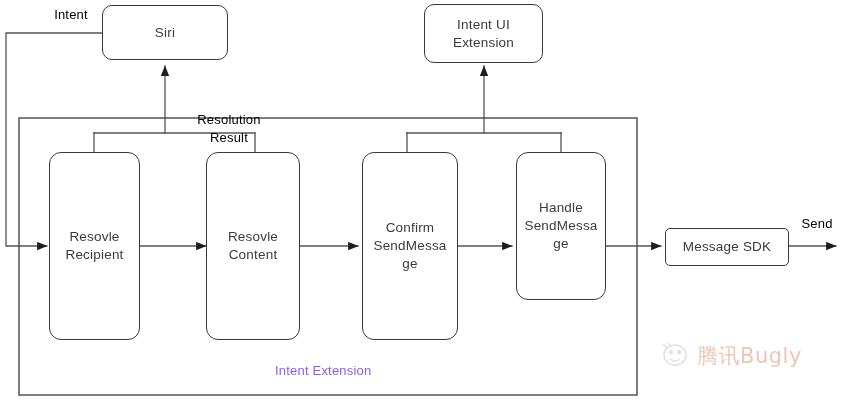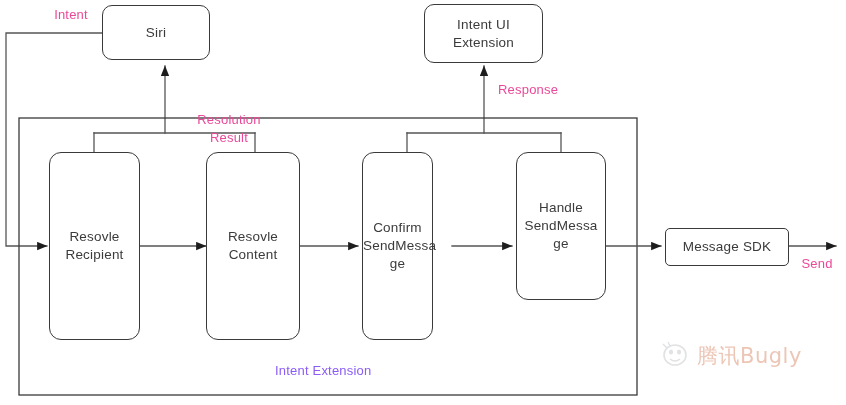--- a/index.html
+++ b/index.html
@@ -28,21 +28,21 @@
     font-size: 13.5px;
     line-height: 1.32;
     letter-spacing: 0.2px;
   }
   .node.rounded { border-radius: 10px; }
   .node.pill { border-radius: 12px; }
   .node.sharp { border-radius: 5px; justify-content: center; }
   .node .inner { padding: 0 6px; width: 100%; white-space: pre-line; }
   .edge-label {
     position: absolute;
-    color: #ec4899;
+    color: #000000;
     font-size: 13px;
     line-height: 1.35;
     text-align: center;
     white-space: pre-line;
     letter-spacing: 0.2px;
   }
   .container-label {
     position: absolute;
     color: #8b5cf6;
     font-size: 13px;
@@ -106,63 +106,62 @@
 
       <path d="M452,246 L512,246" marker-end="url(#arrow)"></path>
 
       <path d="M606,246 L661,246" marker-end="url(#arrow)"></path>
 
       <path d="M789,246 L836,246" marker-end="url(#arrow)"></path>
 
     </g>
   </svg>
 
-  <div class="node rounded" style="left:102px; top:5px; width:108px; height:55px;">
+  <div class="node rounded" style="left:102px; top:5px; width:126px; height:55px;">
     <span class="inner">Siri</span>
   </div>
 
   <div class="node rounded" style="left:424px; top:4px; width:119px; height:59px;">
     <span class="inner">Intent UI
 Extension</span>
   </div>
 
   <div class="node pill" style="left:49px; top:152px; width:91px; height:188px;">
     <span class="inner">Resovle
 Recipient</span>
   </div>
 
   <div class="node pill" style="left:206px; top:152px; width:94px; height:188px;">
     <span class="inner">Resovle
 Content</span>
   </div>
 
-  <div class="node pill" style="left:362px; top:152px; width:71px; height:188px;">
+  <div class="node pill" style="left:362px; top:152px; width:96px; height:188px;">
     <span class="inner">Confirm
 SendMessa
 ge</span>
   </div>
 
   <div class="node pill" style="left:516px; top:152px; width:90px; height:148px;">
     <span class="inner">Handle
 SendMessa
 ge</span>
   </div>
 
   <div class="node sharp" style="left:665px; top:228px; width:124px; height:38px;">
     <span class="inner">Message SDK</span>
   </div>
 
   <div class="edge-label" style="left:36px; top:6px; width:70px;">Intent</div>
 
   <div class="edge-label" style="left:183px; top:70px; width:92px;margin-top:41px;">Resolution
 Result</div>
 
-  <div class="edge-label" style="left:498px; top:81px; width:80px; text-align:left;">Response</div>
 
-  <div class="edge-label" style="left:794px; top:215px; width:46px;margin-top:40px;">Send</div>
+  <div class="edge-label" style="left:794px; top:215px; width:46px;">Send</div>
 
   <div class="container-label" style="left:275px; top:363px;">Intent Extension</div>
 
   <div class="watermark" style="left:660px; top:340px;">
     <span style="display:inline-block;">
       <svg width="30" height="28" viewBox="0 0 30 28" xmlns="http://www.w3.org/2000/svg">
         <ellipse cx="15" cy="15" rx="11" ry="10" fill="none" stroke="#9aa0a6" stroke-width="1.6"></ellipse>
         <ellipse cx="11" cy="12" rx="2.1" ry="2.6" fill="#9aa0a6"></ellipse>
         <ellipse cx="19" cy="12" rx="2.1" ry="2.6" fill="#9aa0a6"></ellipse>
         <path d="M10,19 Q15,23 20,19" fill="none" stroke="#9aa0a6" stroke-width="1.5"></path>

